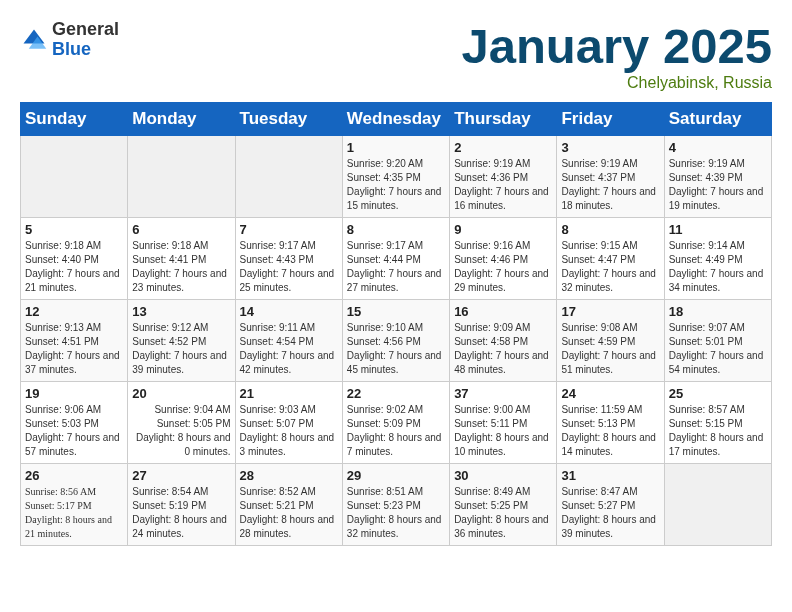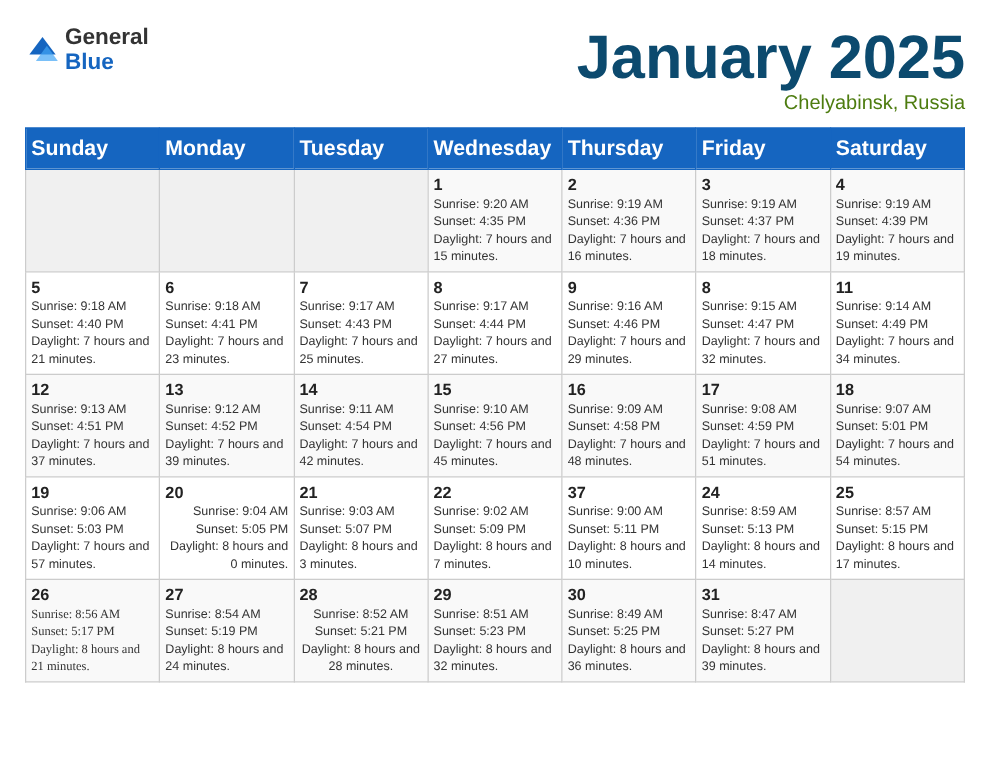--- a/index.html
+++ b/index.html
@@ -264,21 +264,21 @@
 Daylight: 8 hours and 7 minutes.</div>
         </td>
         <td>
           <div class="day-number">37</div>
           <div class="day-info" style="white-space: pre-line;">Sunrise: 9:00 AM
 Sunset: 5:11 PM
 Daylight: 8 hours and 10 minutes.</div>
         </td>
         <td>
           <div class="day-number">24</div>
-          <div class="day-info" style="white-space: pre-line;">Sunrise: 8:59 AM
+          <div class="day-info" style="white-space: pre-line;">Sunrise: 11:59 AM
 Sunset: 5:13 PM
 Daylight: 8 hours and 14 minutes.</div>
         </td>
         <td>
           <div class="day-number">25</div>
           <div class="day-info" style="white-space: pre-line;">Sunrise: 8:57 AM
 Sunset: 5:15 PM
 Daylight: 8 hours and 17 minutes.</div>
         </td>
       </tr>
@@ -290,21 +290,21 @@
 Daylight: 8 hours and 21 minutes.</div>
         </td>
         <td>
           <div class="day-number">27</div>
           <div class="day-info" style="white-space: pre-line;">Sunrise: 8:54 AM
 Sunset: 5:19 PM
 Daylight: 8 hours and 24 minutes.</div>
         </td>
         <td>
           <div class="day-number">28</div>
-          <div class="day-info" style="white-space: pre-line; text-align: center;">Sunrise: 8:52 AM
+          <div class="day-info" style="white-space: pre-line;">Sunrise: 8:52 AM
 Sunset: 5:21 PM
 Daylight: 8 hours and 28 minutes.</div>
         </td>
         <td>
           <div class="day-number">29</div>
           <div class="day-info" style="white-space: pre-line;">Sunrise: 8:51 AM
 Sunset: 5:23 PM
 Daylight: 8 hours and 32 minutes.</div>
         </td>
         <td>

